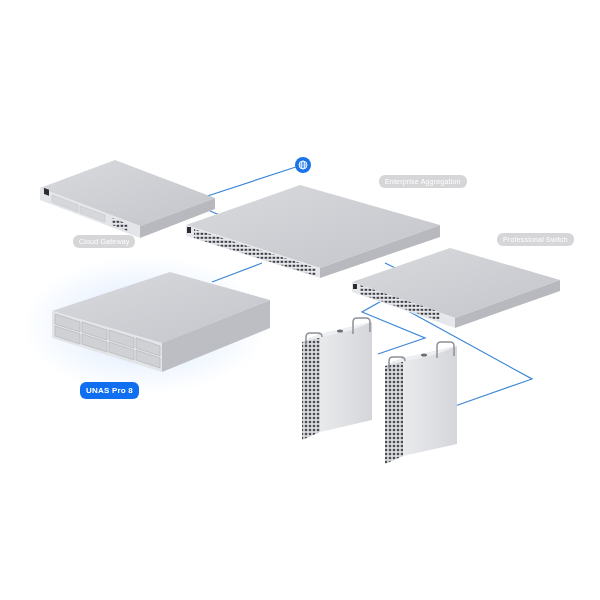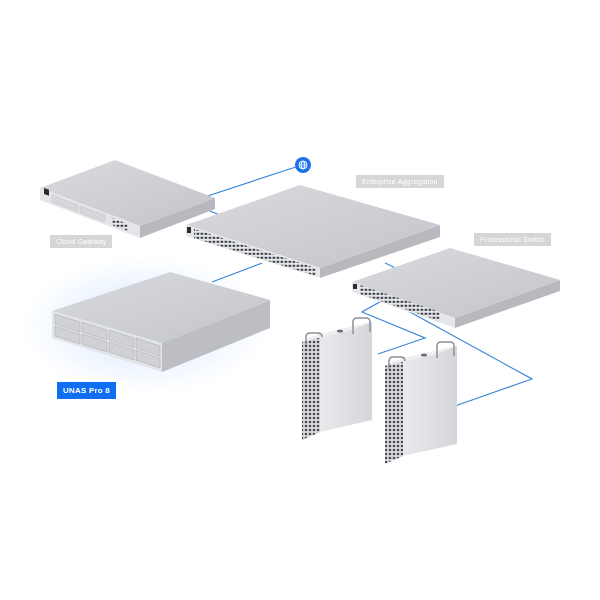--- a/index.html
+++ b/index.html
@@ -1,21 +1,22 @@
 <!DOCTYPE html>
 <html><head>
   <meta charset="utf-8">
   <style>
     html, body { margin: 0; padding: 0; background: #ffffff; }
     body { width: 600px; height: 600px; position: relative; overflow: hidden; font-family: "Liberation Sans", sans-serif; }
     .stage { position: absolute; left: 0; top: 0; width: 600px; height: 600px; }
     .label {
       position: absolute; font-size: 7px; color: #ffffff; padding: 3px 6px;
-      background: #d6d6d9; border-radius: 0; letter-spacing: 0.2px; white-space: nowrap;
+      background: #d6d6d9; border-radius: 6px; letter-spacing: 0.2px; white-space: nowrap;
       font-family: "Liberation Sans", sans-serif;
+      margin-left: 23px;
     }
     .label.active { background: #0f6ff0; font-size: 8px; padding: 4px 6px; font-weight: bold; }
     .globe {
       position: absolute; width: 16px; height: 16px; border-radius: 50%;
       background: #1a73e8; display: flex; align-items: center; justify-content: center;
     }
     .glow {
       position: absolute; left: 20px; top: 255px; width: 250px; height: 140px;
       background: radial-gradient(ellipse at center, rgba(120,170,255,0.35) 0%, rgba(160,200,255,0.15) 45%, rgba(255,255,255,0) 70%);
     }

